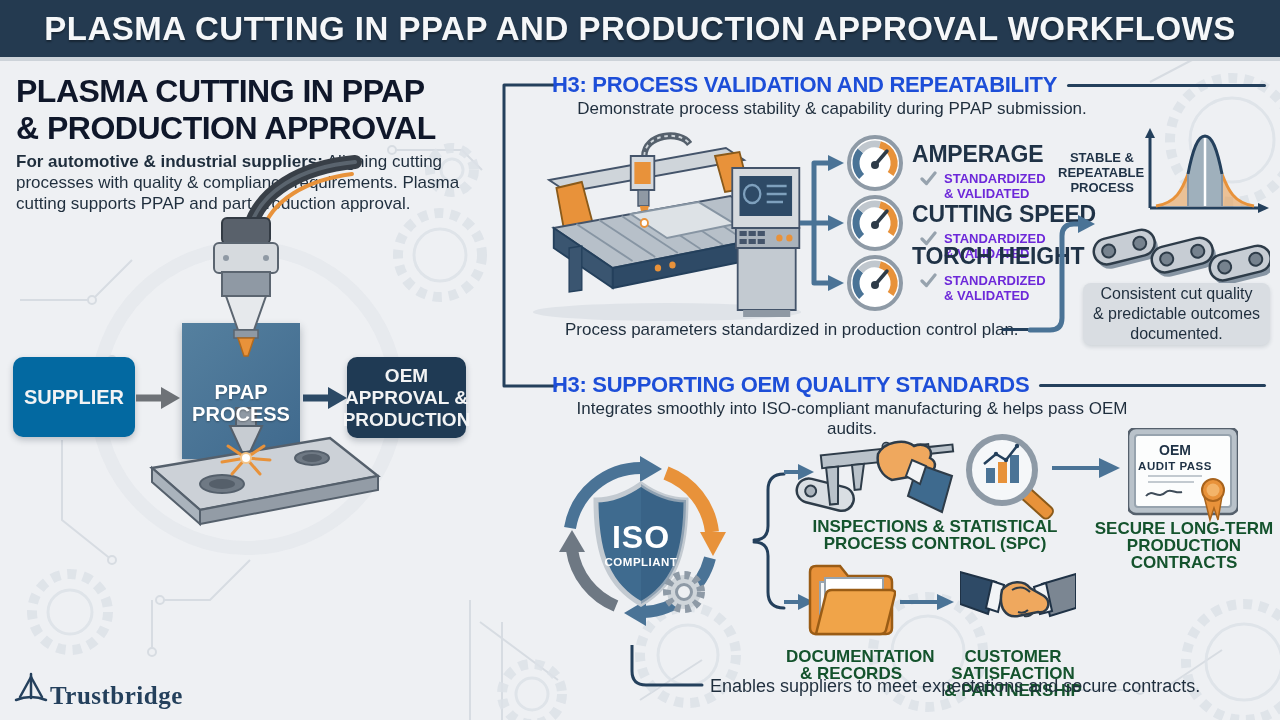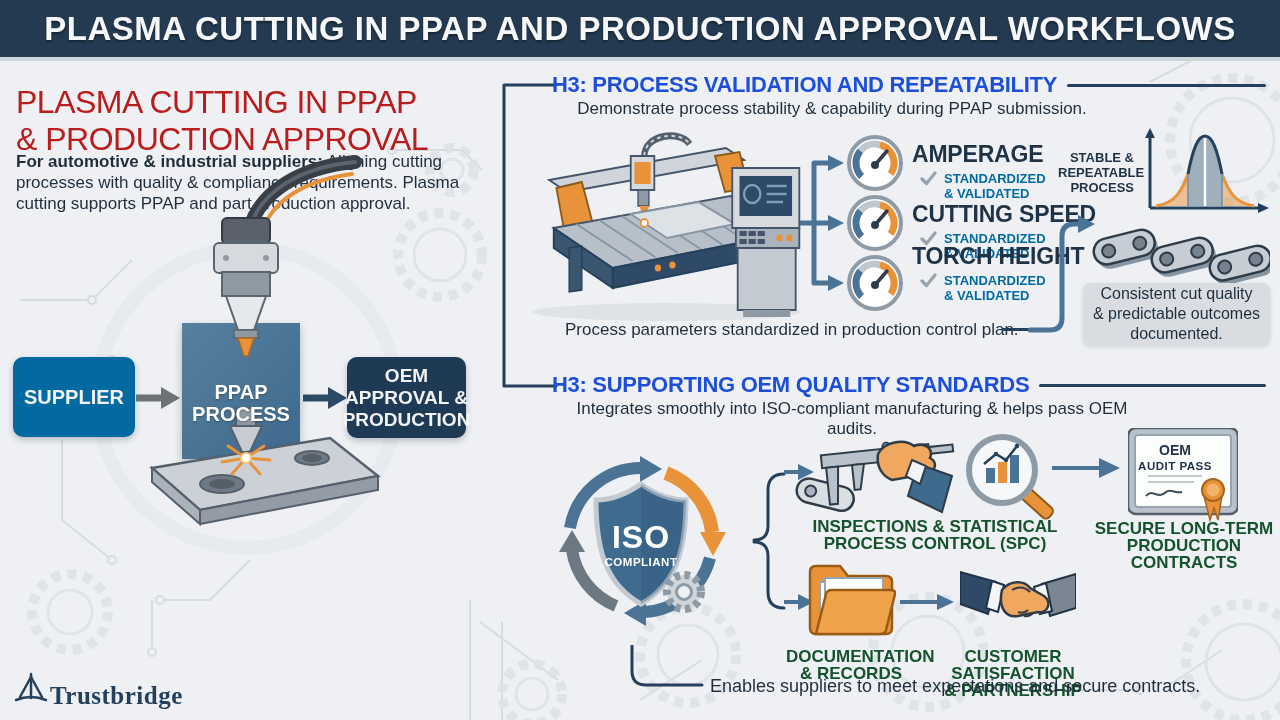--- a/index.html
+++ b/index.html
@@ -5,40 +5,40 @@
   html,body{margin:0;padding:0;background:#cfd4da;}
   .canvas{position:relative;width:1280px;height:720px;overflow:hidden;background:#eef0f3;
           font-family:"Liberation Sans",sans-serif;color:#1f2e3d;}
   .abs{position:absolute;}
   
   .topbar{left:0;top:0;width:1280px;height:57px;background:#243a50;border-bottom:4px solid #cdd3d9;
           display:flex;align-items:center;justify-content:center;}
   .topbar h1{margin:0;font-size:33px;font-weight:bold;color:#f5f7f9;letter-spacing:.5px;white-space:nowrap;
              text-shadow:0 2px 2px rgba(0,0,0,.35);}
   
-  .left-title{left:16px;top:84px;width:470px;font-size:32px;line-height:37px;font-weight:normal;
-              color:#b91c1c;letter-spacing:-.5px;white-space:pre-line;}
+  .left-title{left:16px;top:73px;width:470px;font-size:32px;line-height:37px;font-weight:bold;
+              color:#0f172a;letter-spacing:-.5px;white-space:pre-line;}
   .left-intro{left:16px;top:151px;width:452px;font-size:17px;line-height:21px;color:#1f2e3d;}
   .flow-box{border-radius:10px;display:flex;align-items:center;justify-content:center;text-align:center;
             color:#f2f3f4;font-weight:bold;white-space:pre-line;box-shadow:0 3px 6px rgba(30,45,60,.25);}
   .supplier{left:13px;top:357px;width:122px;height:80px;background:#0369a1;font-size:20px;}
   .oem{left:347px;top:357px;width:119px;height:81px;background:#1f3a54;font-size:19px;line-height:22px;}
   .ppap-panel{left:182px;top:323px;width:118px;height:136px;background:linear-gradient(135deg,#55809f,#3f698d);
               box-shadow:0 4px 8px rgba(30,45,60,.3);}
   .ppap-text{left:182px;top:381px;width:118px;text-align:center;color:#fff;font-weight:bold;font-size:20px;
              line-height:22px;white-space:pre-line;text-shadow:0 1px 2px rgba(0,0,0,.3);}
   
   .h3-row{display:flex;align-items:center;gap:10px;}
   .h3-row .txt{font-size:22px;font-weight:bold;color:#1d4ed8;letter-spacing:-.3px;white-space:nowrap;}
   .h3-row .rule{flex:1;height:3px;background:#24405c;border-radius:2px;}
   .h3-sub{text-align:center;font-size:17px;color:#1f2e3d;}
   
   .param-label{font-size:23px;font-weight:bold;color:#1f3246;letter-spacing:-.2px;white-space:nowrap;}
   .param-status{display:flex;gap:7px;align-items:flex-start;margin-top:3px;margin-left:8px;}
-  .param-status .st{font-size:13px;line-height:15px;font-weight:bold;color:#0369a1;white-space:pre-line;}
+  .param-status .st{font-size:13px;line-height:15px;font-weight:bold;color:#6d28d9;white-space:pre-line;}
   .caption{font-size:17px;color:#1f2e3d;white-space:nowrap;}
   .stable-label{font-size:13px;line-height:15px;font-weight:bold;color:#1f3246;text-align:right;white-space:pre-line;}
   .outcome{left:1083px;top:283px;width:187px;height:62px;background:#d9dde2;border-radius:8px;
            display:flex;align-items:center;justify-content:center;text-align:center;
            font-size:16px;line-height:20px;color:#1f2e3d;white-space:pre-line;box-shadow:0 2px 4px rgba(30,45,60,.15);}
   .icon-label{font-size:17px;line-height:17px;font-weight:bold;color:#14532d;text-align:center;white-space:pre-line;}
   .brand{font-family:"Liberation Serif",serif;font-weight:bold;font-size:25px;color:#24405c;letter-spacing:.5px;margin-top:8px;}
   svg{display:block;}
 </style>
 </head>

